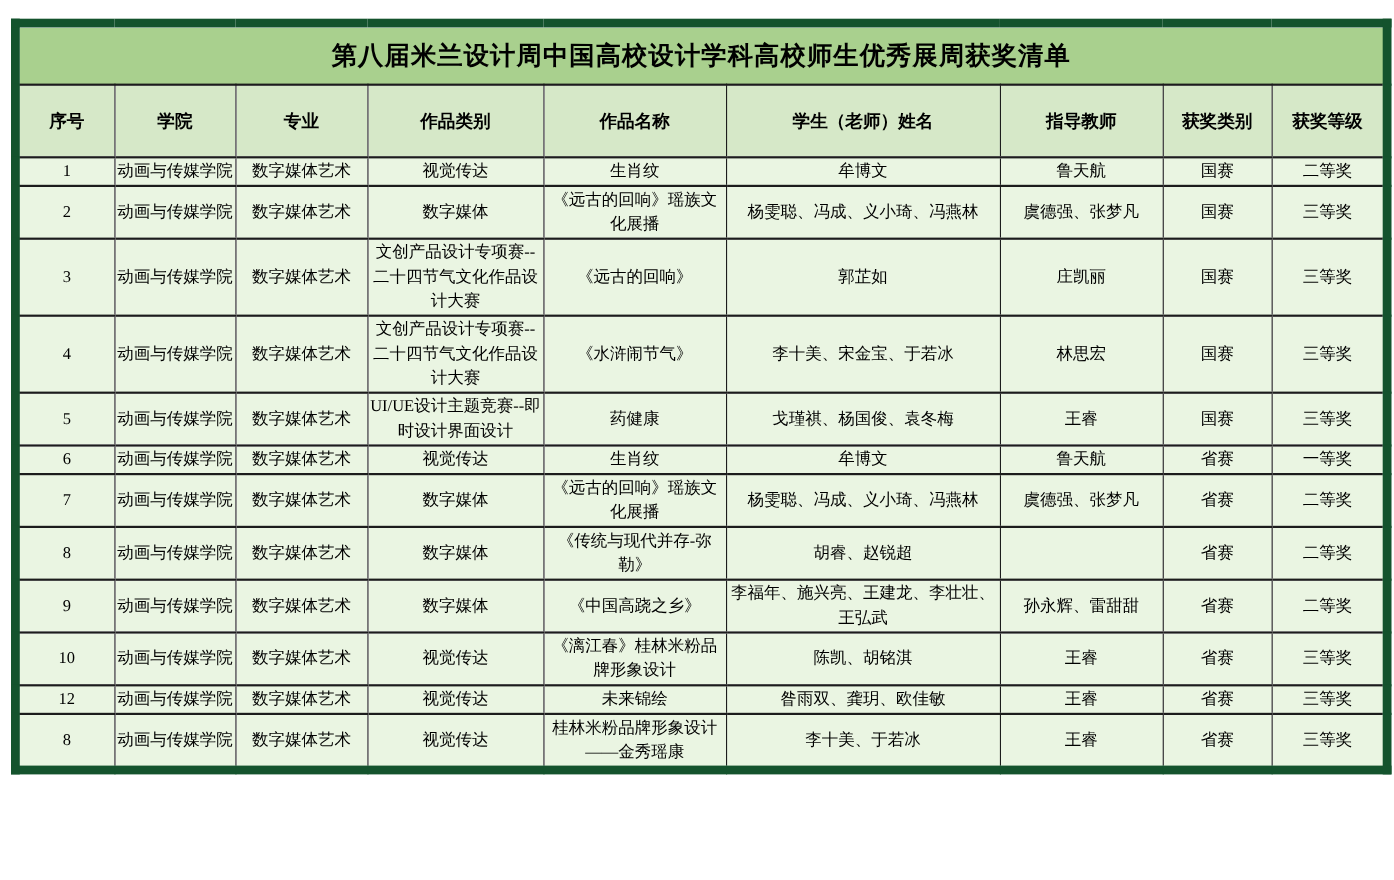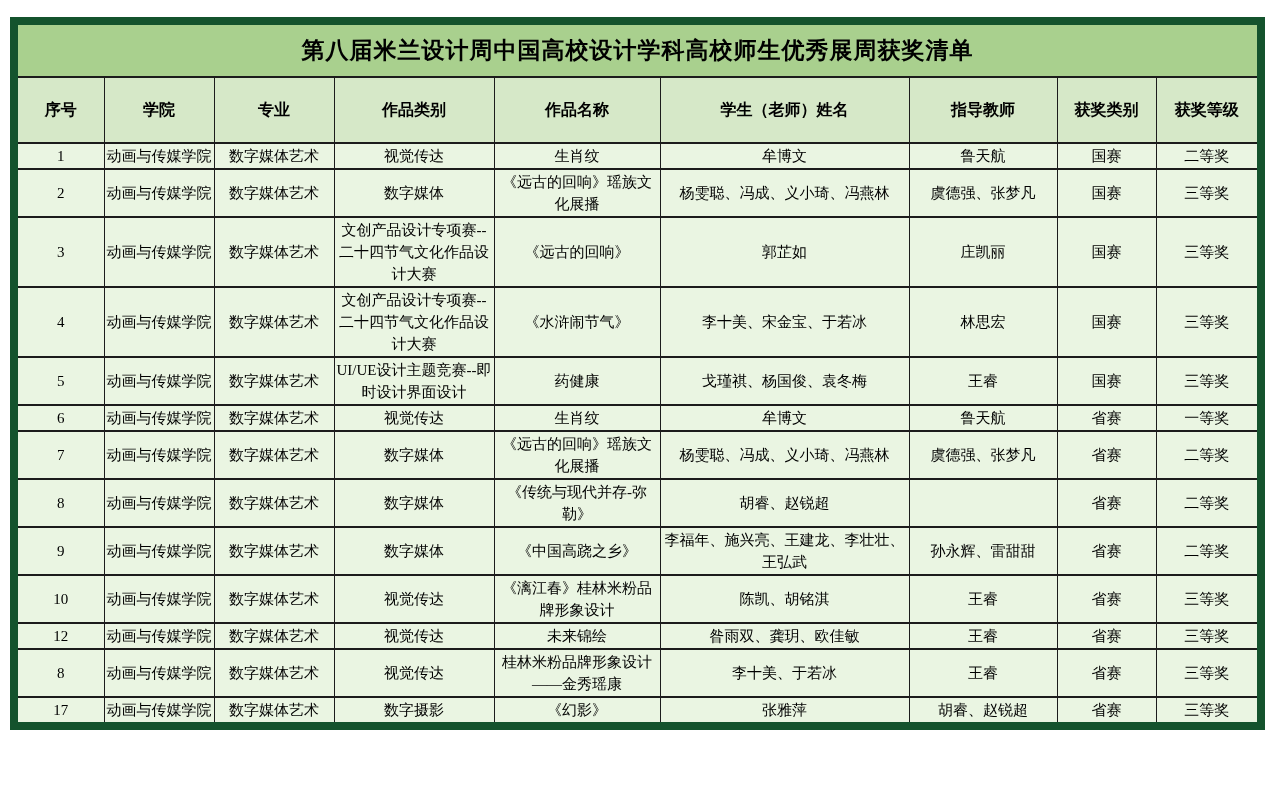--- a/index.html
+++ b/index.html
@@ -220,26 +220,15 @@
           <td>8</td>
           <td>动画与传媒学院</td>
           <td>数字媒体艺术</td>
           <td>视觉传达</td>
           <td>桂林米粉品牌形象设计——金秀瑶康</td>
           <td>李十美、于若冰</td>
           <td>王睿</td>
           <td>省赛</td>
           <td>三等奖</td>
         </tr>
-        <tr>
-          <td>17</td>
-          <td>动画与传媒学院</td>
-          <td>数字媒体艺术</td>
-          <td>数字摄影</td>
-          <td>《幻影》</td>
-          <td>张雅萍</td>
-          <td>胡睿、赵锐超</td>
-          <td>省赛</td>
-          <td>三等奖</td>
-        </tr>
       </tbody>
   </table>
 </div>
 
 </body></html>

